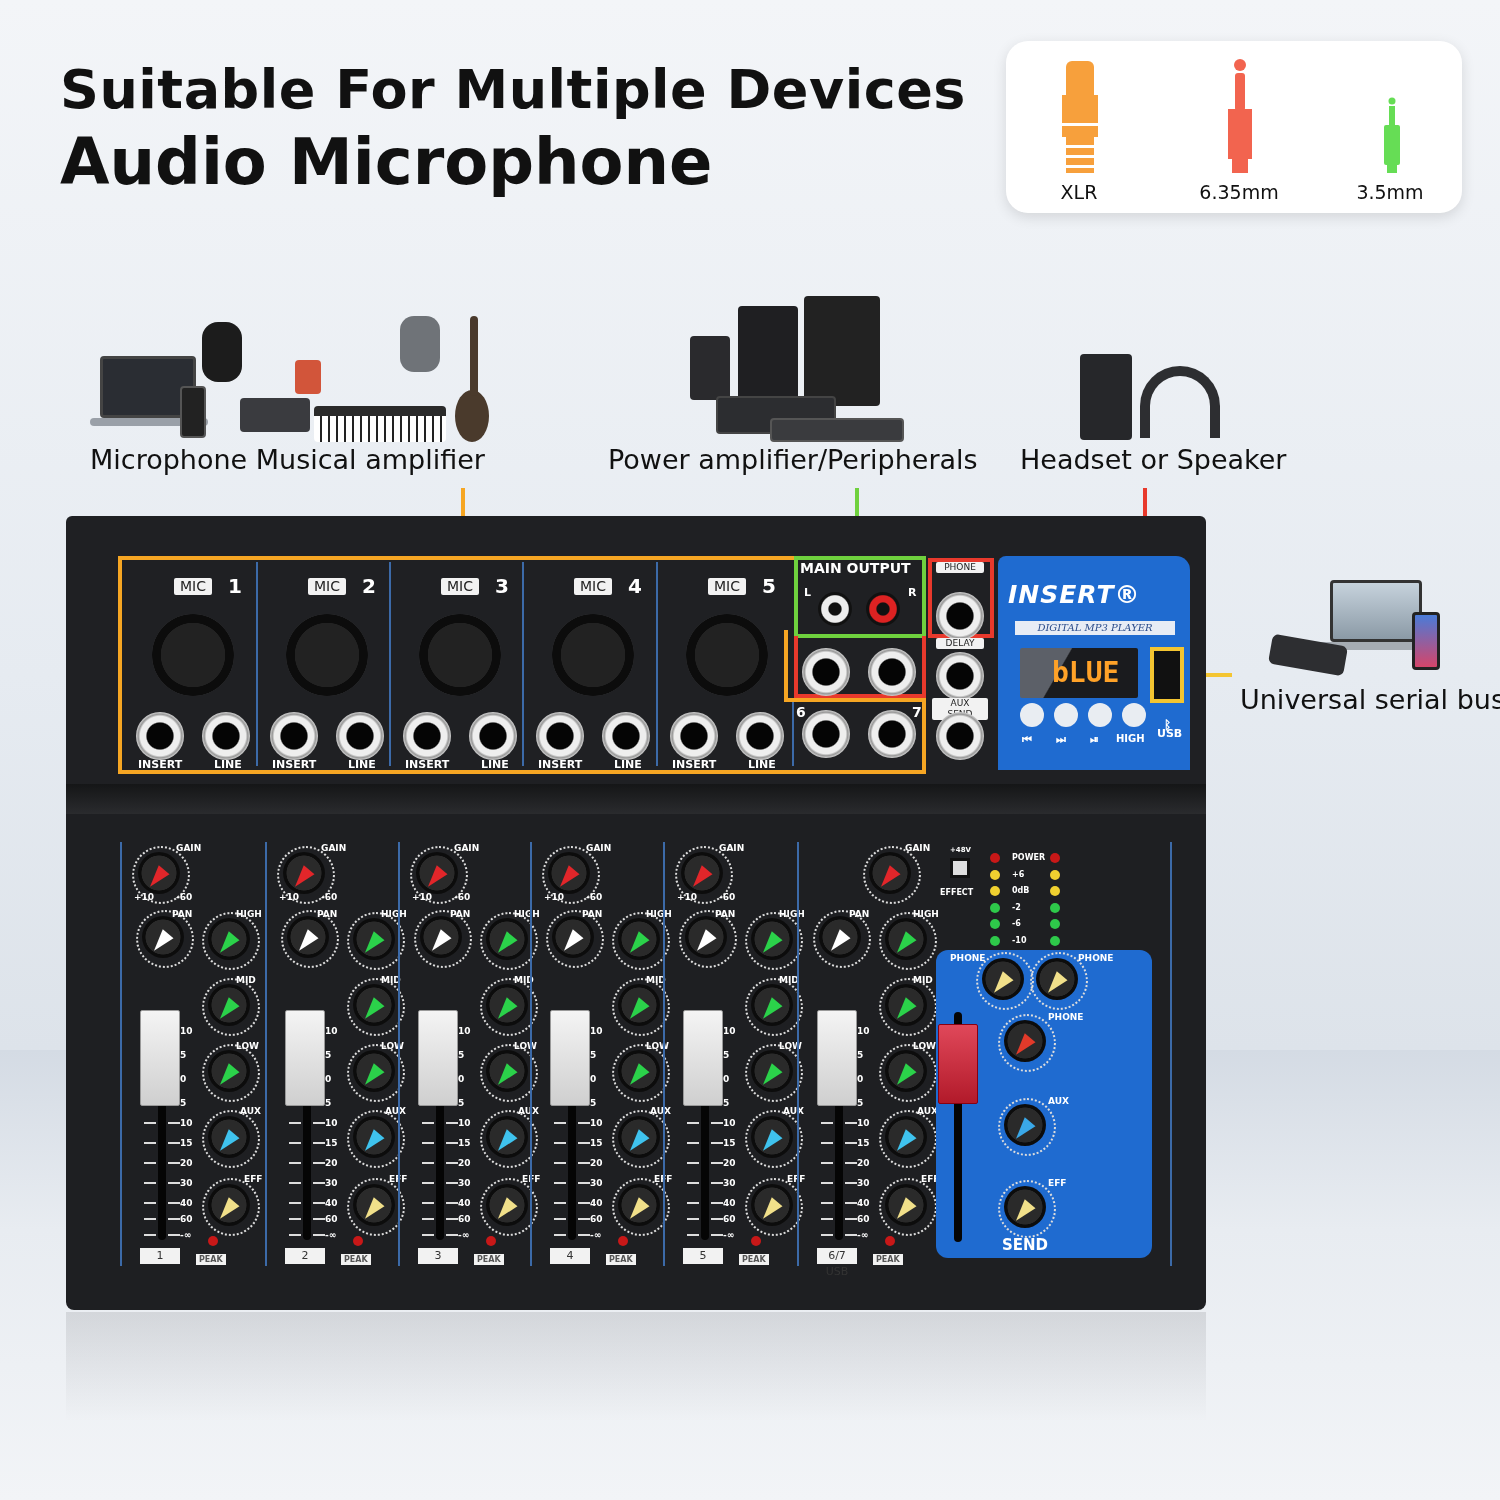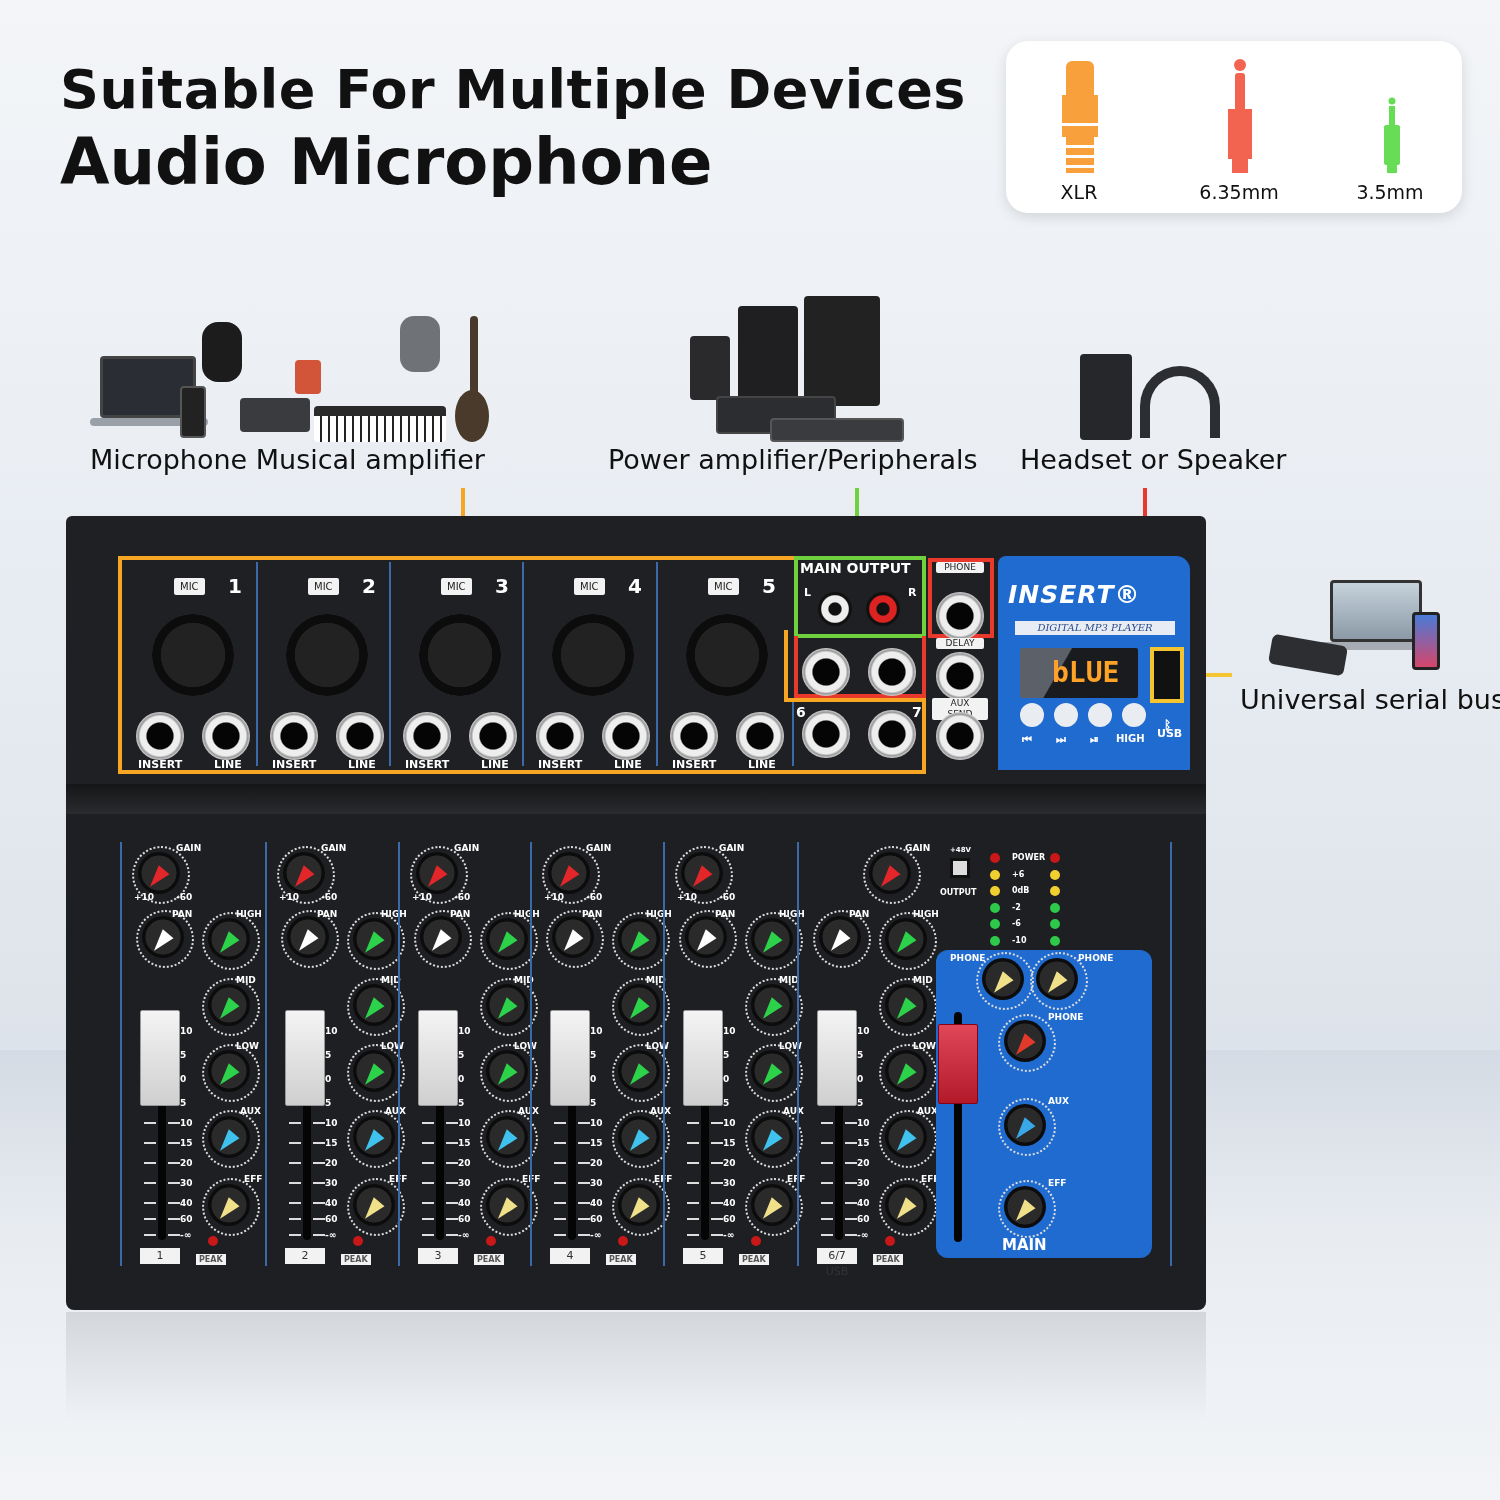--- a/index.html
+++ b/index.html
@@ -11,21 +11,21 @@
 .plug{position:absolute}
 .legend-label{position:absolute;font-size:19px;top:140px;transform:translateX(-50%)}
 .device-label{position:absolute;font-size:27px;top:444px;white-space:nowrap}
 .dev{position:absolute;border-radius:4px}
 .mixer-top{position:absolute;left:66px;top:516px;width:1140px;height:268px;background:#1f2023;border-radius:6px 6px 0 0}
 .mixer-mid{position:absolute;left:66px;top:784px;width:1140px;height:30px;background:linear-gradient(180deg,#151617,#2a2b2e)}
 .mixer-bot{position:absolute;left:66px;top:814px;width:1140px;height:496px;background:#1e1f22;border-radius:0 0 8px 8px}
 .reflection{position:absolute;left:66px;top:1312px;width:1140px;height:110px;background:linear-gradient(180deg,rgba(40,40,45,0.12),rgba(40,40,45,0))}
 .box{position:absolute;border:4px solid}
 .ch-sep{position:absolute;width:2px;background:#3c6aa8}
-.tag{position:absolute;background:#f2f2f2;color:#222;font-size:10px;padding:0 6px;border-radius:2px;line-height:17px}
+.tag{position:absolute;background:#f2f2f2;color:#222;font-size:14px;padding:0 6px;border-radius:2px;line-height:17px}
 .chnum{position:absolute;color:#fff;font-weight:bold;font-size:20px}
 .xlr{position:absolute;width:82px;height:82px;border-radius:50%;background:radial-gradient(circle,#222 0 55%,#0c0c0c 56% 70%,#2c2c2c 71% 100%)}
 .jack{position:absolute;width:48px;height:48px;border-radius:50%;background:radial-gradient(circle,#050505 0 38%,#eee 42% 58%,#999 64%,#ddd 72%,#666 100%)}
 .small-lbl{position:absolute;color:#fff;font-size:11px;font-weight:bold}
 .rca{position:absolute;width:34px;height:34px;border-radius:50%}
 .mp3{position:absolute;left:998px;top:556px;width:192px;height:214px;background:#1f6bd0;border-radius:8px 14px 0 0}
 .brand{position:absolute;left:1008px;top:580px;color:#fff;font-size:25px;font-weight:bold;font-style:italic;letter-spacing:1px}
 .mp3-sub{position:absolute;left:1015px;top:621px;width:160px;height:14px;background:#e7ecf5;color:#2b4c8a;font-family:"DejaVu Serif",serif;font-style:italic;font-size:10px;text-align:center;line-height:14px}
 .lcd{position:absolute;left:1020px;top:648px;width:118px;height:50px;background:linear-gradient(120deg,#5c6068 0 35%,#1a1b1e 36%);border-radius:2px}
 .lcd-text{position:absolute;left:1052px;top:656px;color:#ffa228;font-size:28px;font-family:"DejaVu Sans Mono",monospace;font-weight:bold}
@@ -577,21 +577,21 @@
     <div class="scale-lbl" style="left:857px;top:1230px">-∞</div>
     <div class="fader-cap" style="left:817px;top:1010px"></div>
     <div class="chlabel" style="left:817px;top:1248px">6/7 USB</div>
     <div class="led" style="left:885px;top:1236px;background:#c81818"></div>
     <div class="peak" style="left:873px;top:1254px">PEAK</div>
     <div class="ch-sep" style="left:1170px;top:842px;height:424px"></div>
   </div>
 
 <div class="meter-lbl" style="left:950px;top:846px;font-size:7px">+48V</div>
 <div style="position:absolute;left:950px;top:858px;width:20px;height:20px;background:#ddd;border:3px solid #111"></div>
-<div class="meter-lbl" style="left:940px;top:888px;font-size:8px">OUTPUT</div>
+<div class="meter-lbl" style="left:940px;top:888px;font-size:8px">EFFECT</div>
 <div id="meter">
     <div class="led" style="left:990px;top:853px;background:#c81818"></div>
     <div class="led" style="left:1050px;top:853px;background:#c81818"></div>
     <div class="meter-lbl" style="left:1012px;top:853px;font-size:8px">POWER</div>
     <div class="led" style="left:990px;top:869.5px;background:#f0d030"></div>
     <div class="led" style="left:1050px;top:869.5px;background:#f0d030"></div>
     <div class="meter-lbl" style="left:1012px;top:869.5px;font-size:8px">+6</div>
     <div class="led" style="left:990px;top:886px;background:#f0d030"></div>
     <div class="led" style="left:1050px;top:886px;background:#f0d030"></div>
     <div class="meter-lbl" style="left:1012px;top:886px;font-size:8px">0dB</div>
@@ -622,13 +622,13 @@
     <div class="ptr" style="border-bottom-color:#3aa8e8"></div>
   </div>
 <div class="knob" style="left:1004px;top:1186px">
     <div class="ptr" style="border-bottom-color:#f1e08a"></div>
   </div>
 <div class="klbl" style="left:950px;top:953px">PHONE</div>
 <div class="klbl" style="left:1078px;top:953px">PHONE</div>
 <div class="klbl" style="left:1048px;top:1012px">PHONE</div>
 <div class="klbl" style="left:1048px;top:1096px">AUX</div>
 <div class="klbl" style="left:1048px;top:1178px">EFF</div>
-<div class="klbl" style="left:1002px;top:1236px;font-size:15px">MAIN</div>
+<div class="klbl" style="left:1002px;top:1236px;font-size:15px">SEND</div>
 
 </body></html>

